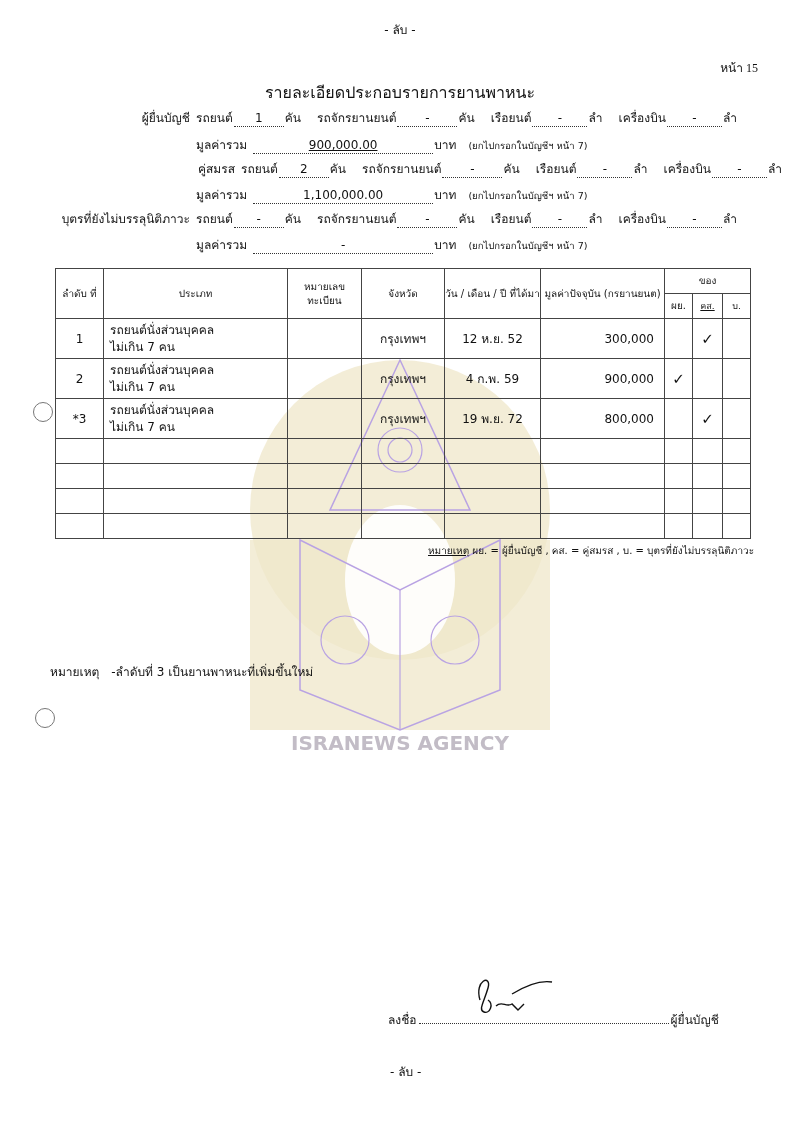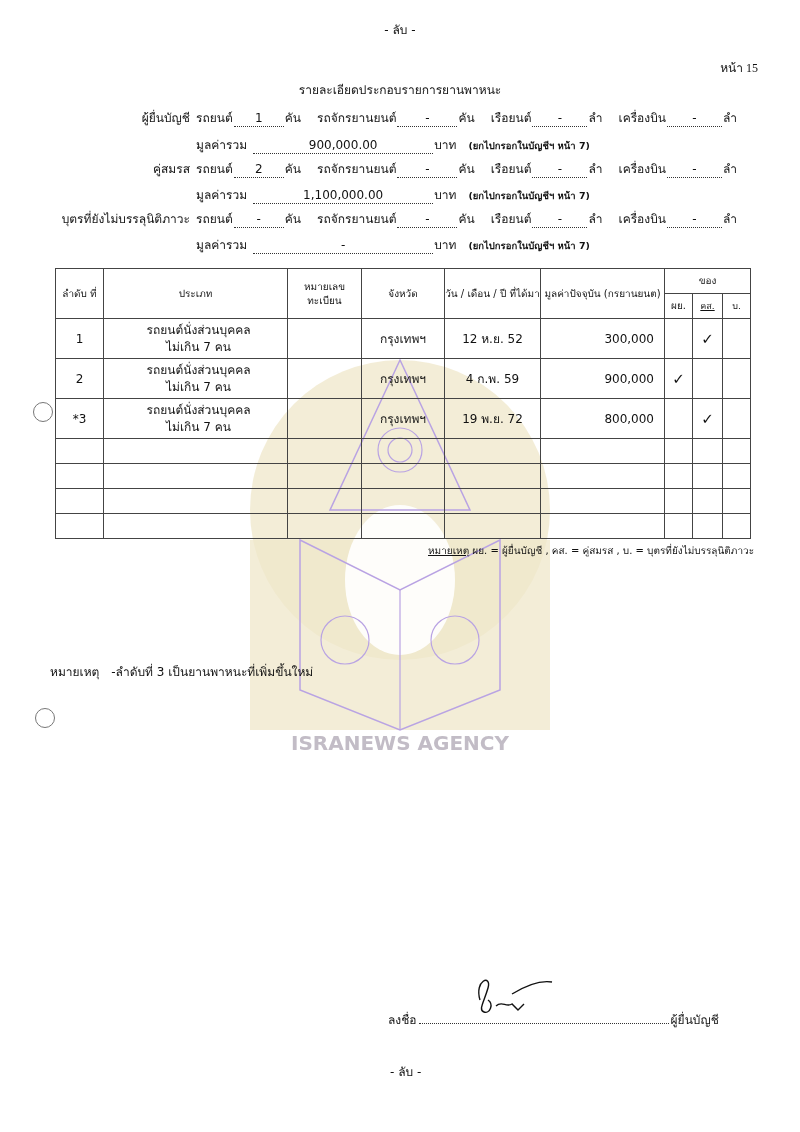--- a/index.html
+++ b/index.html
@@ -3,37 +3,37 @@
 <meta charset="utf-8">
 <style>
   html, body { margin:0; padding:0; }
   body {
     width:800px; height:1132px; background:#ffffff; position:relative; overflow:hidden;
     font-family: "DejaVu Sans", sans-serif; color:#111;
   }
   .abs { position:absolute; }
   .hdr-secret { left:0; width:800px; text-align:center; font-size:12px; }
   .page-no { right:42px; top:58px; font-size:12px;font-family:Liberation Serif, serif; }
-  .title { left:0; width:800px; text-align:center; top:80px; font-size:12px; }
+  .title { left:0; width:800px; text-align:center; top:80px; font-size:16px; }
   .summary-row { font-size:12px; white-space:nowrap; display:flex; align-items:baseline; }
   .lbl-right { display:inline-block; text-align:right; }
   .dots { display:inline-block; border-bottom:1px dotted #333; text-align:center; height:14px; line-height:12px; margin:0 1px; }
-  .note-small { font-size:9.5px; margin-left:12px;font-weight:bold; }
+  .note-small { font-size:9.5px; margin-left:12px; }
   .gap { display:inline-block; width:16px; }
 
   table.assets {
     position:absolute; left:55px; top:268px; border-collapse:collapse; font-size:12px;
   }
   table.assets td, table.assets th {
     border:1px solid #444; padding:0; font-weight:normal;
   }
   table.assets th { font-size:10px; line-height:14px; text-align:center; }
   table.assets td.c { text-align:center; }
   table.assets td.r { text-align:right; padding-right:10px; }
-  table.assets td.l { text-align:center; padding-left:6px; line-height:17px; }
+  table.assets td.l { text-align:left; padding-left:6px; line-height:17px; }
   .check { font-size:15px; }
 
   .legend { left:428px; top:543px; font-size:10px; }
   .legend u { text-decoration:underline; }
   .remark { left:50px; top:662px; font-size:12px; }
   .hole { width:18px; height:18px; border:1px solid #777; border-radius:50%; }
 
   .watermark { left:180px; top:340px; width:440px; height:420px; pointer-events:none; }
 
   .sign-line { left:388px; top:1010px; font-size:12px; display:flex; align-items:baseline; }
@@ -77,26 +77,26 @@
     <span>เรือยนต์</span>
     <span class="dots" style="width:55px;">-</span>
     <span>ลำ</span>
       <span class="gap"></span>
     <span>เครื่องบิน</span>
     <span class="dots" style="width:55px;">-</span>
     <span>ลำ</span>
   </div>
   <div class="summary-row" style="position:absolute; top:27px; left:196px;">
     <span>มูลค่ารวม</span>
-    <span class="dots" style="width:180px; margin-left:6px;">900,000.00</span>
+    <span class="dots" style="width:180px; margin-left:6px;text-decoration:underline;">900,000.00</span>
     <span>บาท</span>
     <span class="note-small">(ยกไปกรอกในบัญชีฯ หน้า 7)</span>
   </div>
 
-  <div class="summary-row" style="position:absolute; top:51px; left:0;">
+  <div class="summary-row" style="position:absolute; top:51px; left:0;padding-left:45px;">
     <span class="lbl-right" style="width:190px;">คู่สมรส</span>
     <span style="margin-left:6px;">รถยนต์</span>
     <span class="dots" style="width:50px;">2</span>
     <span>คัน</span>
       <span class="gap"></span>
     <span>รถจักรยานยนต์</span>
     <span class="dots" style="width:60px;">-</span>
     <span>คัน</span>
       <span class="gap"></span>
     <span>เรือยนต์</span>

